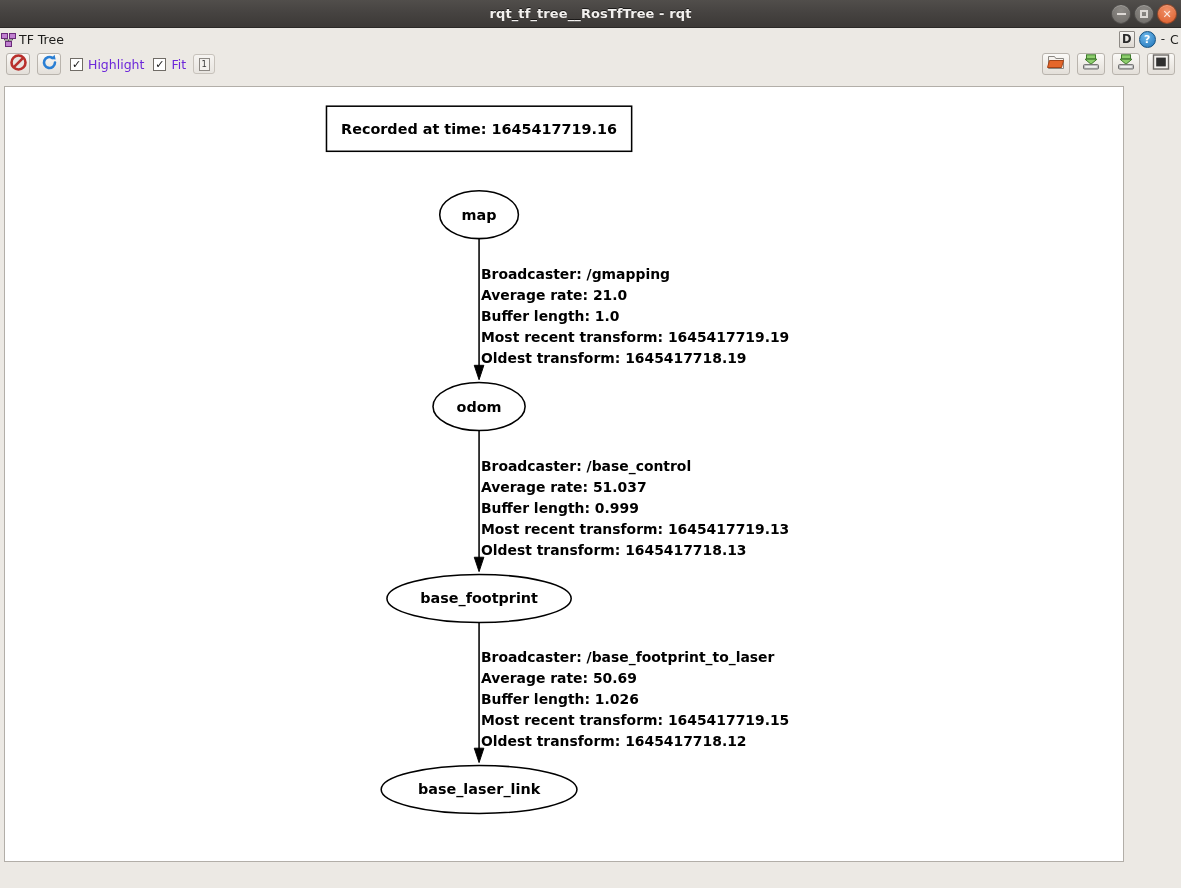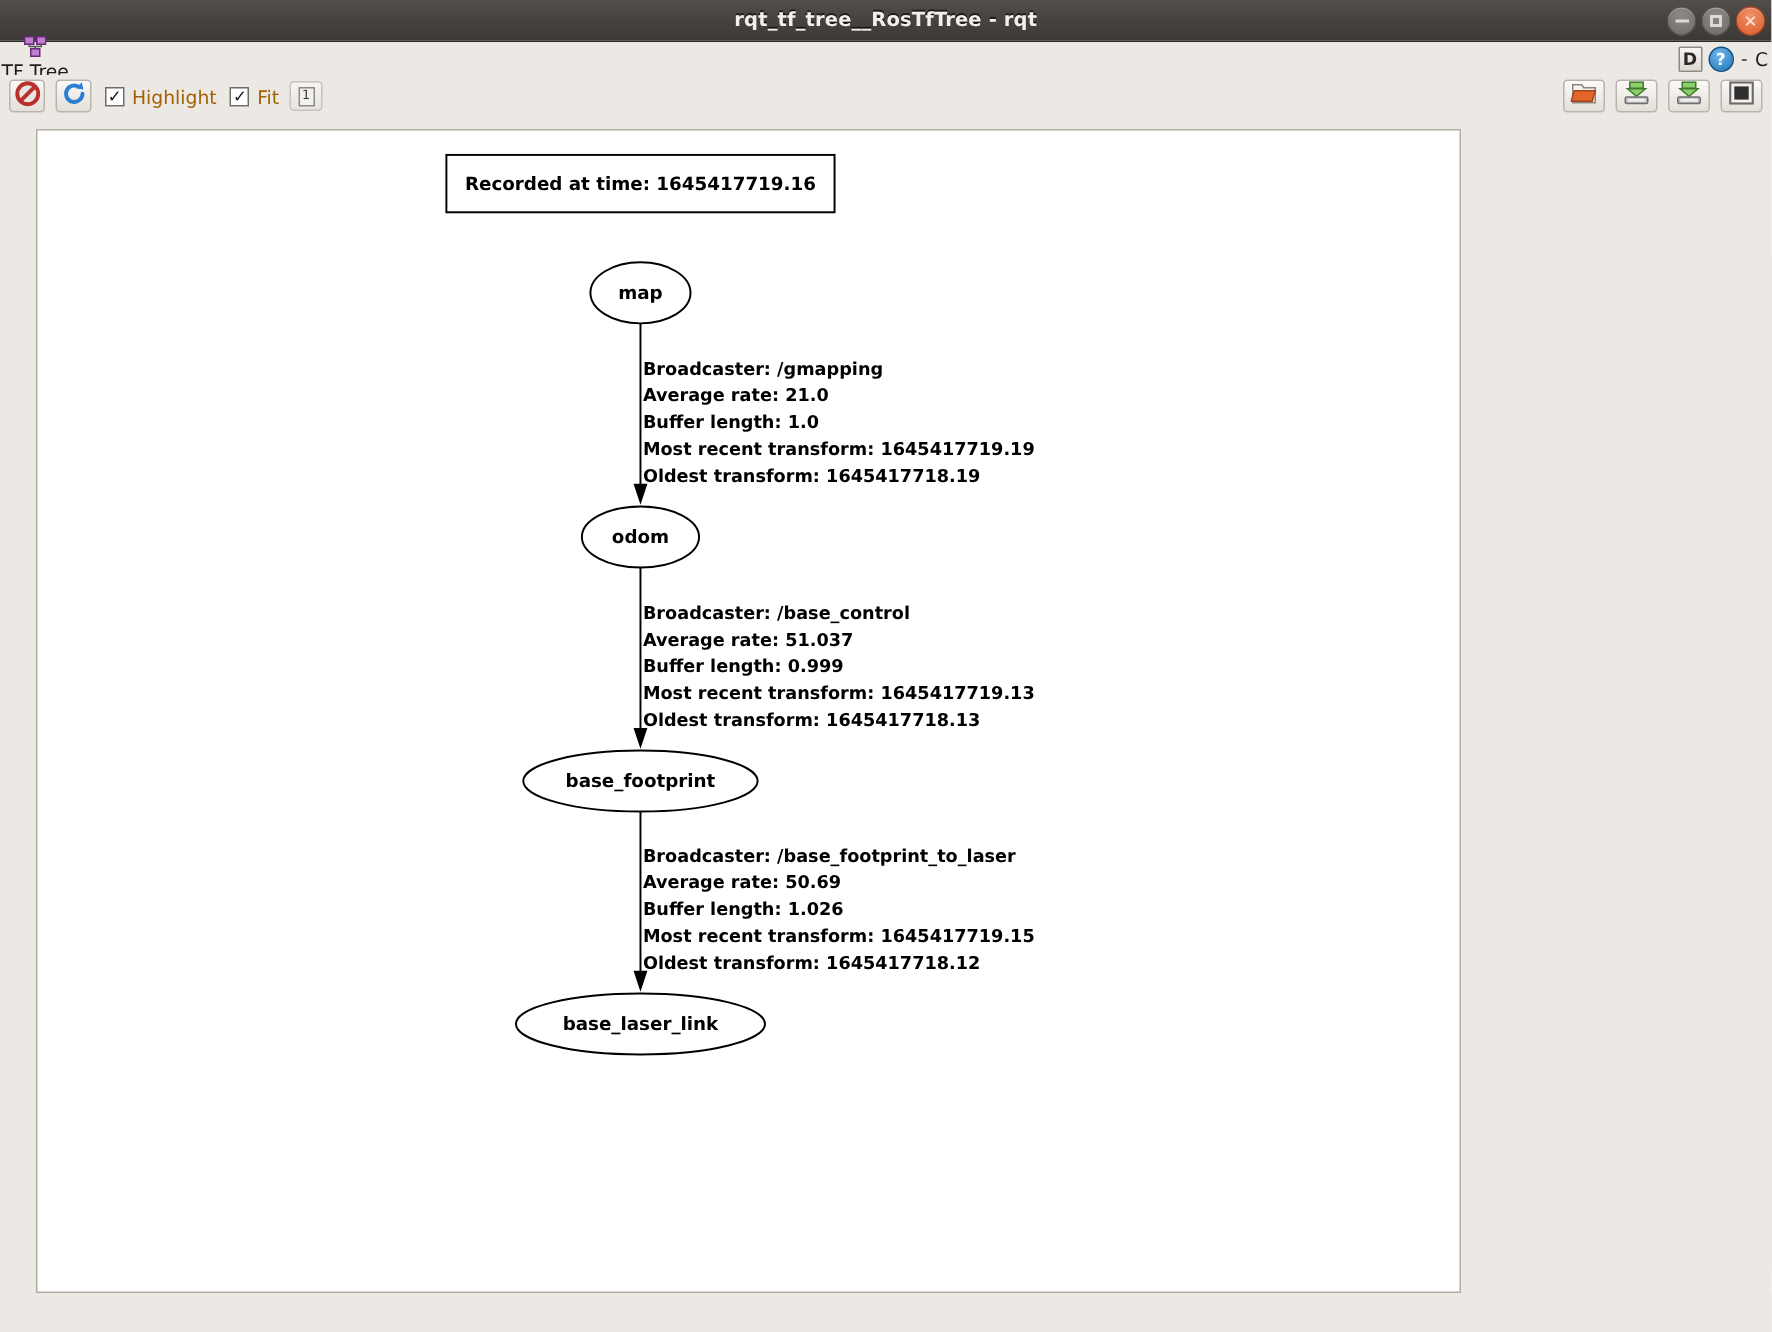--- a/index.html
+++ b/index.html
@@ -52,21 +52,20 @@
   
   .plugin-header {
     position: relative;
     height: 22px;
     background: #ece9e4;
     display: flex; align-items: center;
   }
   .plugin-tab {
     display: flex; align-items: center; gap: 3px;
     padding-left: 1px;
-    flex-direction: column;
   }
   .tf-icon { width: 15px; height: 14px; position: relative; display:block; }
   .plugin-tab-label {
     font-size: 12.5px; color: #1d1d1b;
   }
   .header-right {
     position: absolute; right: 0; top: 0; height: 22px;
     display: flex; align-items: center; gap: 4px;
     padding-right: 2px;
   }
@@ -109,21 +108,21 @@
   }
   .check-item { display:flex; align-items:center; gap: 5px; margin-left: 2px; }
   .checkbox {
     width: 13px; height: 13px;
     border: 1px solid #706c66;
     background: #fff;
     display:flex; align-items:center; justify-content:center;
     font-size: 11px; color: #111; line-height: 1;
     font-weight: bold;
   }
-  .check-label { font-size: 12.5px; color: #a16207; }
+  .check-label { font-size: 12.5px; color: #6d28d9; }
   .count-btn {
     width: 22px; height: 20px;
     border: 1px solid #c7c2bb; border-radius: 3px;
     background: linear-gradient(to bottom,#f6f4f1,#e8e5e0);
     display:flex; align-items:center; justify-content:center;
   }
   .count-box {
     width: 11px; height: 13px;
     border: 1px solid #8d8984;
     font-size: 8.5px; color: #3a3a3a;
@@ -132,22 +131,22 @@
   }
   .toolbar-right {
     position: absolute; right: 6px; top: 0; height: 28px;
     display: flex; align-items: center; gap: 7px;
   }
   .tool-btn.big { width: 28px; height: 22px; }
 
   
   .canvas-wrap {
     position: absolute;
-    left: 24px; top: 86px;
-    width: 950px; height: 776px;
+    left: 4px; top: 86px;
+    width: 1120px; height: 776px;
     background: #ffffff;
     border: 1px solid #b2aea8;
   }
   .graph { position: absolute; inset: 0; }
   .gnode-text {
     font-family: "DejaVu Sans", "Liberation Sans", sans-serif;
     font-size: 15px; font-weight: bold; fill: #000;
     text-anchor: middle; dominant-baseline: middle;
   }
   .gedge-text {

